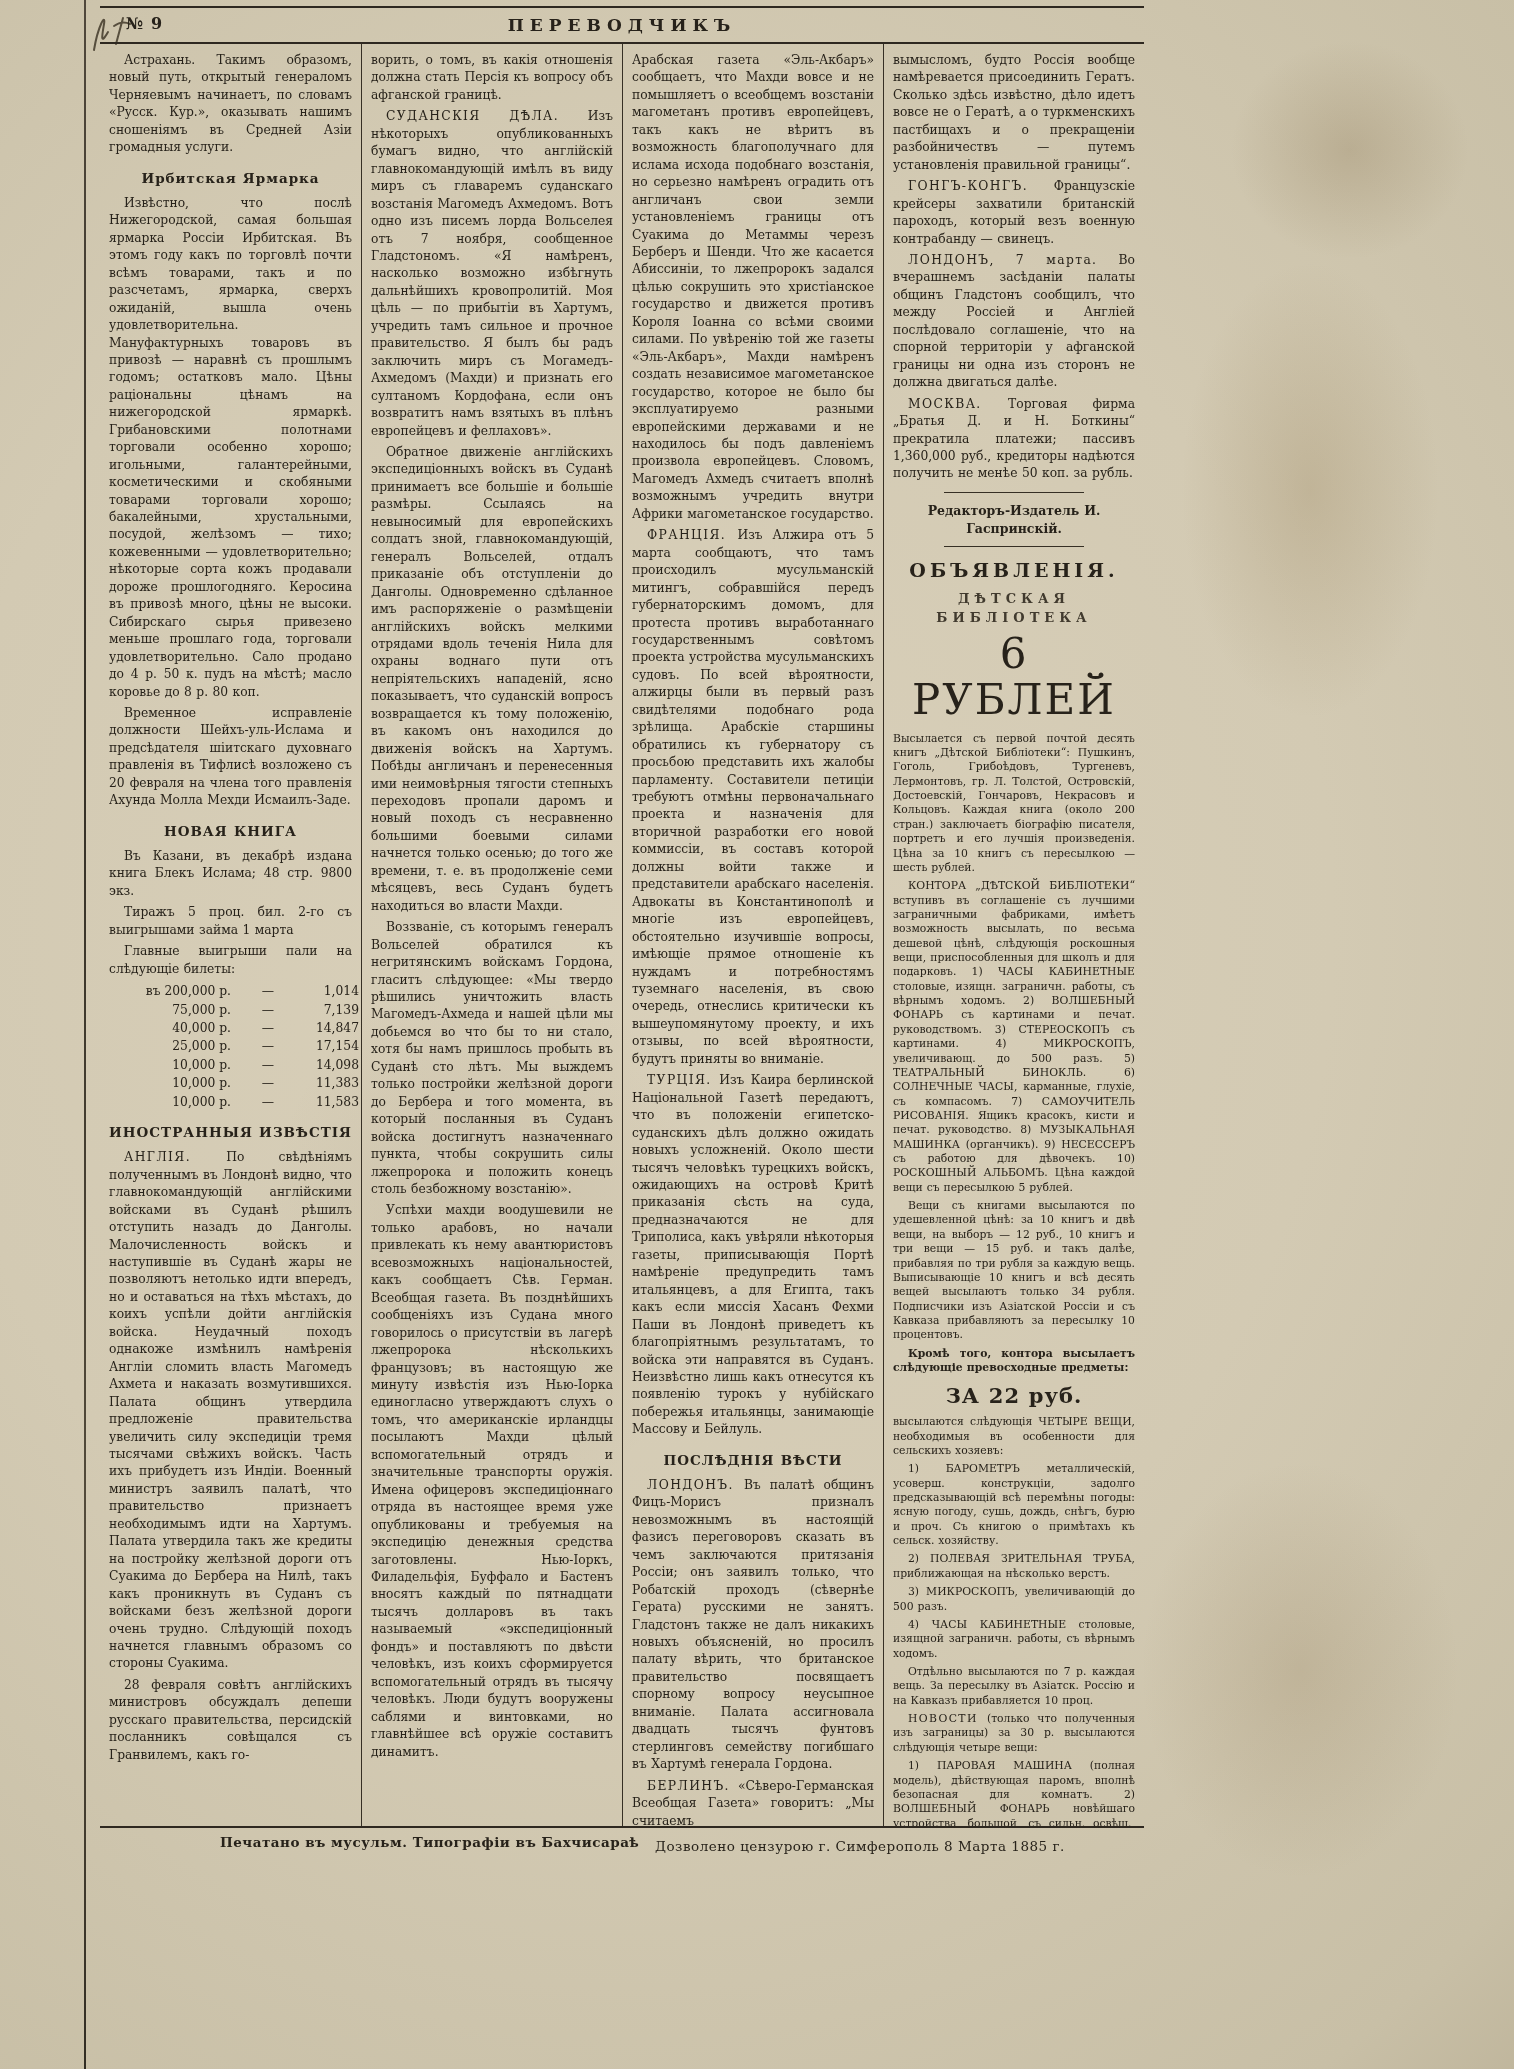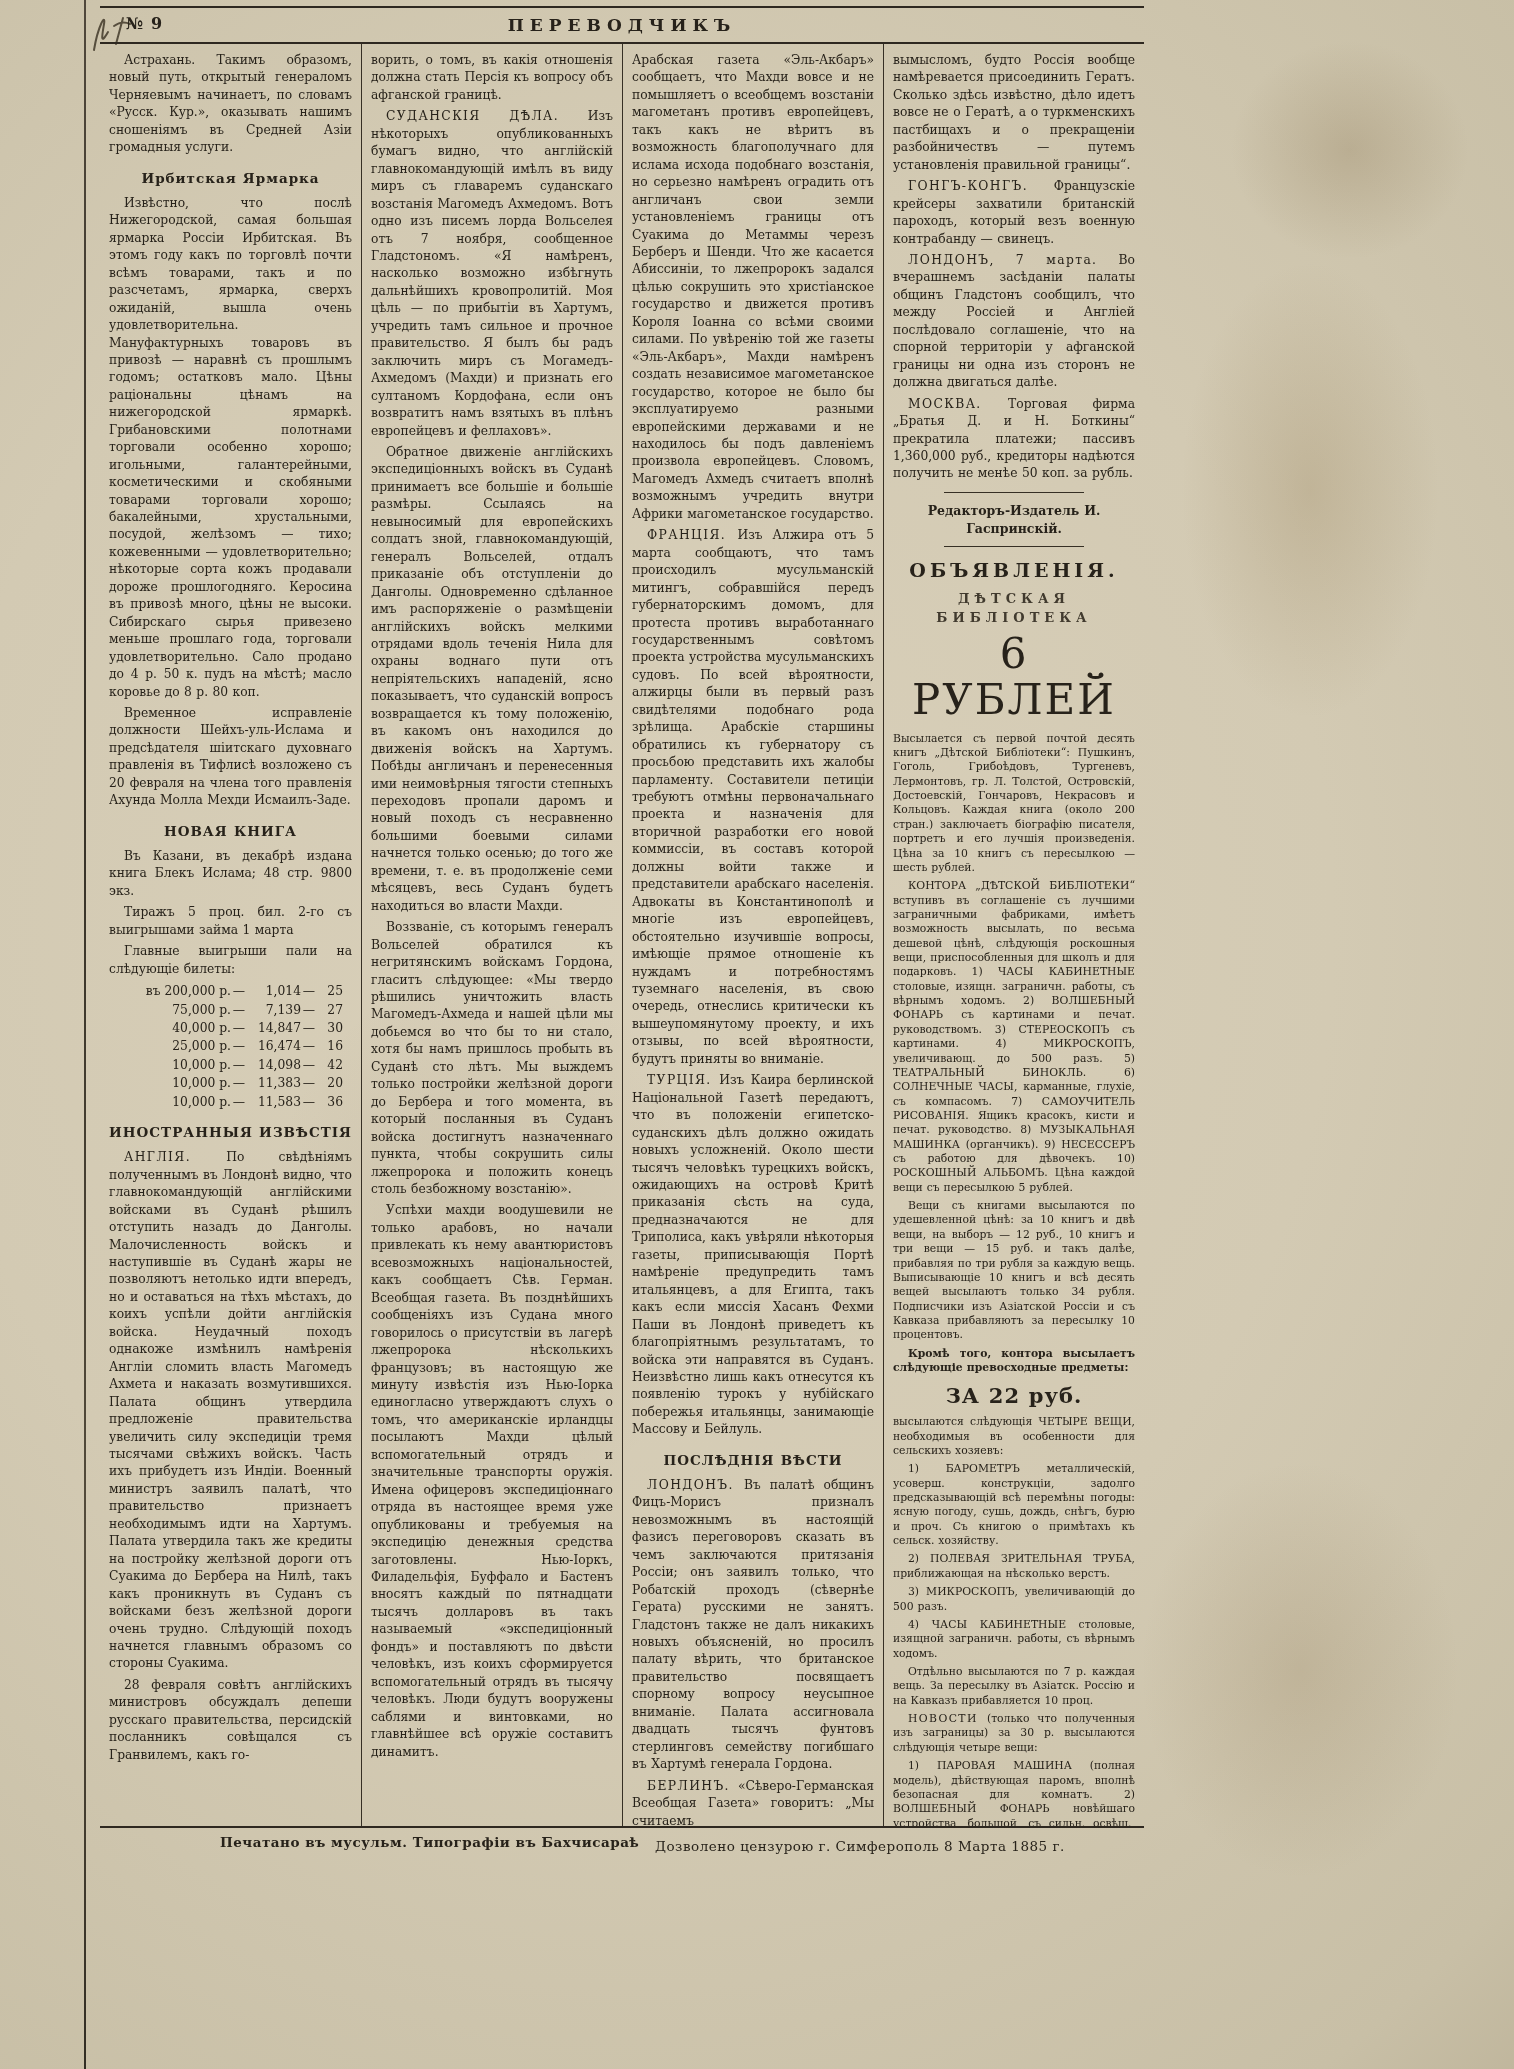--- a/index.html
+++ b/index.html
@@ -46,21 +46,21 @@
   .spaced{text-align:center;text-indent:0;font-weight:bold;font-size:13px;
     letter-spacing:5px;margin:4px 0 2px;color:#413a2e;}
   .xl{text-align:center;text-indent:0;font-weight:normal;font-size:42px;
     letter-spacing:2px;line-height:1.1;margin:4px 0 8px;}
   .lg{text-align:center;text-indent:0;font-weight:bold;font-size:21px;
     letter-spacing:1px;margin:6px 0 4px;}
   .sig{text-align:center;text-indent:0;font-weight:bold;font-size:12.5px;margin:8px 0 4px;}
   .rule-blk{border-top:1px solid #362f24;width:58%;margin:9px auto;}
   .lead{letter-spacing:1.4px;}
   .lot-table{font-size:12.3px;margin:2px 0 8px;padding-left:26px;}
-  .lot-row{display:grid;grid-template-columns:96px 16px 54px 16px 26px;line-height:1.5;}
+  .lot-row{display:grid;grid-template-columns:96px 16px 54px 16px 26px;line-height:1.5;gap:29px;}
   .lot-row .c0{text-align:right;}
   .lot-row .c1,.lot-row .c3{text-align:center;}
   .lot-row .c2,.lot-row .c4{text-align:right;}
   .bottom-rule{border-top:2px solid #2e2820;}
   .footer{position:relative;height:34px;font-size:13.5px;font-weight:bold;}
   .f-left{position:absolute;left:120px;top:6px;letter-spacing:.5px;}
   .f-right{position:absolute;left:555px;top:10px;font-weight:normal;letter-spacing:.5px;}
 </style>
 </head>
 <body>
@@ -114,21 +114,21 @@
             <div class="lot-row">
               <span class="c0">40,000 р.</span>
               <span class="c1">—</span>
               <span class="c2">14,847</span>
               <span class="c3">—</span>
               <span class="c4">30</span>
             </div>
             <div class="lot-row">
               <span class="c0">25,000 р.</span>
               <span class="c1">—</span>
-              <span class="c2">16,474</span>
+              <span class="c2">17,154</span>
               <span class="c3">—</span>
               <span class="c4">16</span>
             </div>
             <div class="lot-row">
               <span class="c0">10,000 р.</span>
               <span class="c1">—</span>
               <span class="c2">14,098</span>
               <span class="c3">—</span>
               <span class="c4">42</span>
             </div>

